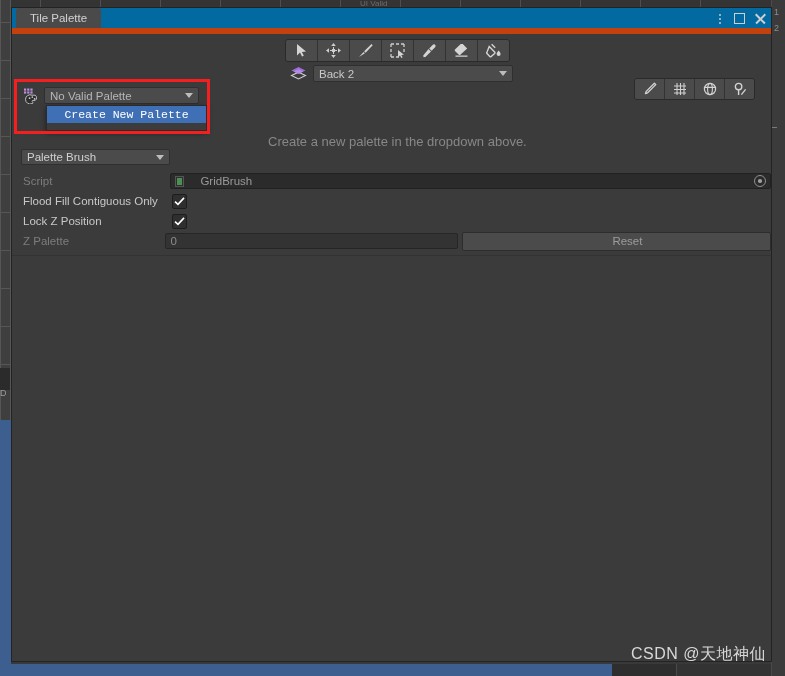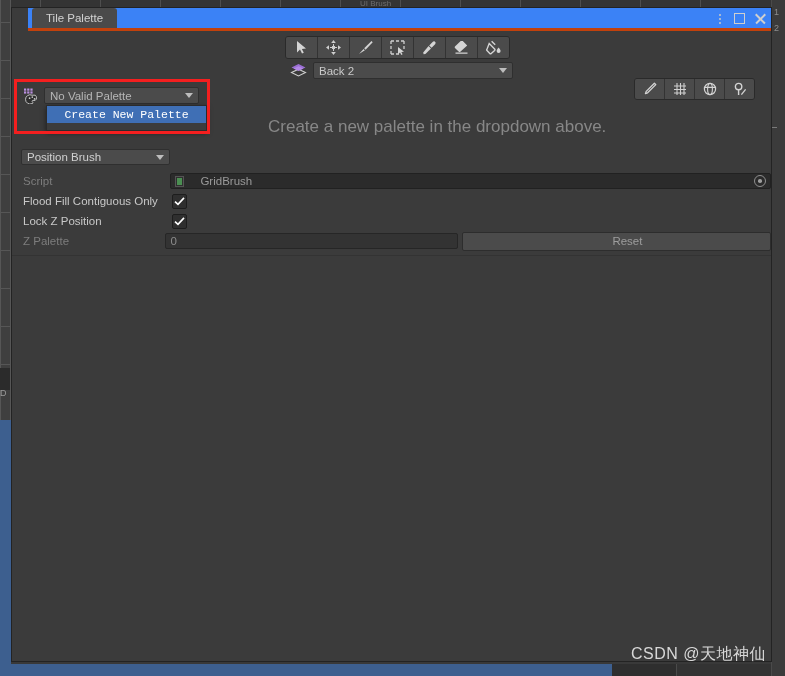--- a/index.html
+++ b/index.html
@@ -140,23 +140,22 @@
     height: 655px;
     background: #3b3b3b;
     border: 1px solid #232323;
     box-sizing: border-box;
   }
 
   
   .tabbar {
     position: relative;
     height: 20px;
-    background: #3b82f6;
-    border-bottom: 3px solid #c2410c;
-    margin-left: 16px;
+    background: #0369a1;
+    border-bottom: 6px solid #c2410c;
   }
   .tab {
     position: absolute;
     left: 4px; top: 0;
     height: 20px;
     padding: 0 14px;
     display: flex;
     align-items: center;
     background: #4a4a4a;
     color: #d2d2d2;
@@ -319,22 +318,22 @@
     color: #d8d8d8;
     cursor: default;
     font-family: Liberation Mono, monospace;
   }
   .dd-item.selected { background: #3f6fb5; color: #ffffff; }
   .dd-blank { height: 7px; background: #3c3c3c; }
 
   .hint {
     position: absolute;
     left: 256px;
-    top: 109px;
-    font-size: 17px;
+    top: 126px;
+    font-size: 13px;
     color: #878787;
   }
 
   
   .brush-dd {
     position: absolute;
     left: 9px;
     top: 141px;
     width: 149px;
     height: 16px;
@@ -480,21 +479,21 @@
     <div class="tick" style="left:160px"></div>
     <div class="tick" style="left:220px"></div>
     <div class="tick" style="left:280px"></div>
     <div class="tick" style="left:340px"></div>
     <div class="tick" style="left:400px"></div>
     <div class="tick" style="left:460px"></div>
     <div class="tick" style="left:520px"></div>
     <div class="tick" style="left:580px"></div>
     <div class="tick" style="left:640px"></div>
     <div class="tick" style="left:700px"></div>
-    <div class="bg-top-label" style="left:360px">UI Brush</div>
+    <div class="bg-top-label" style="left:360px">UI Valid</div>
   </div>
 
   <div class="bg-grid-left">
     <div class="gv" style="left:0px"></div>
     <div class="gv" style="left:10px"></div>
     <div class="gl" style="top:22px"></div>
     <div class="gl" style="top:60px"></div>
     <div class="gl" style="top:98px"></div>
     <div class="gl" style="top:136px"></div>
     <div class="gl" style="top:174px"></div>
@@ -695,21 +694,21 @@
       </div>
       <div class="dd-blank"></div>
     </div>
 
     <div class="redbox"></div>
   </div>
 
   <div class="hint">Create a new palette in the dropdown above.</div>
 
   <div class="brush-dd">
-    <span class="lbl">Position Brush</span>
+    <span class="lbl">Palette Brush</span>
     <span class="caret"></span>
   </div>
 
   <div class="prop-row" style="top:163px">
     <span class="prop-label dim">Script</span>
     <div class="objfield">
       <span class="script-icon"></span>
       <span class="oflbl">GridBrush</span>
       <span class="obj-dot"></span>
     </div>

